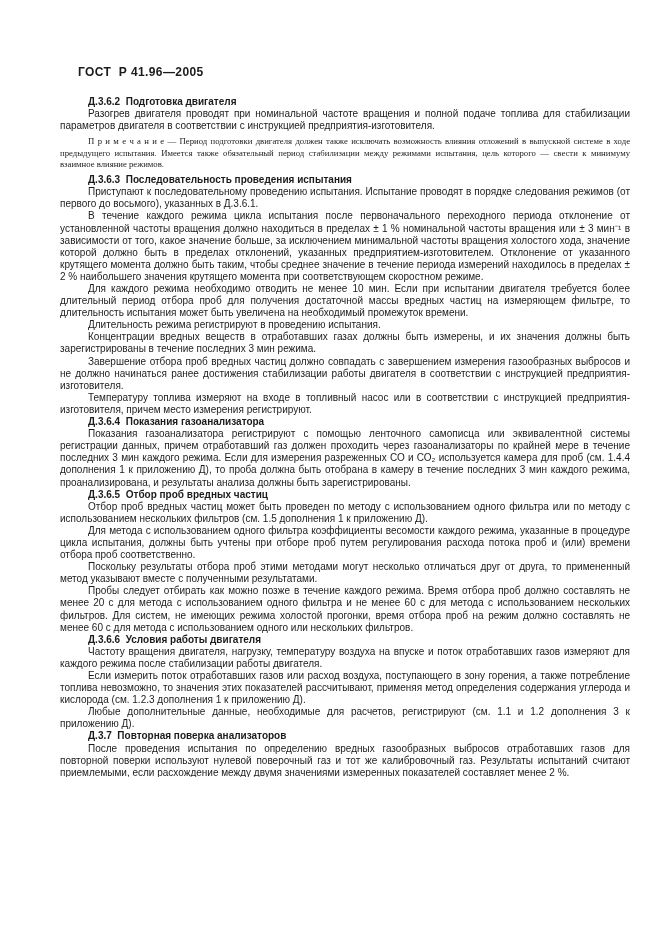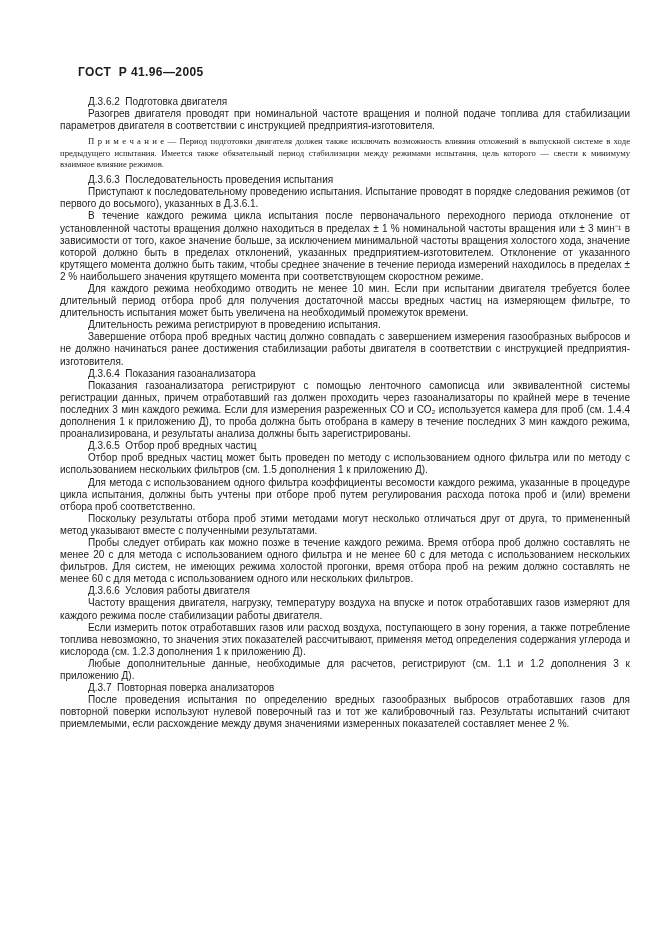--- a/index.html
+++ b/index.html
@@ -34,21 +34,21 @@
     line-height: 12.1px;
     text-align: justify;
     hyphens: auto;
     -webkit-hyphens: auto;
   }
   .doc-body p {
     margin: 0;
     text-indent: 28px;
   }
   .doc-body p.heading {
-    font-weight: normal;
+    font-weight: bold;
     text-align: left;
     white-space: pre-wrap;
   }
   .doc-body p.note {
     font-size: 8.7px;
     line-height: 11.3px;
     margin-top: 4px;
     margin-bottom: 4px;
     font-family: Liberation Serif, serif;
   }
@@ -69,21 +69,23 @@
 
   <div class="doc-body">
       <p class="heading">Д.3.6.2  Подготовка двигателя</p>
       <p class="para">Разогрев двигателя проводят при номинальной частоте вращения и полной подаче топлива для стабилизации параметров двигателя в соответствии с инструкцией предприятия-изготовителя.</p>
       <p class="note">П р и м е ч а н и е — Период подготовки двигателя должен также исключать возможность влияния отложений в выпускной системе в ходе предыдущего испытания. Имеется также обязательный период стабилизации между режимами испытания, цель которого — свести к минимуму взаимное влияние режимов.</p>
       <p class="heading">Д.3.6.3  Последовательность проведения испытания</p>
       <p class="para">Приступают к последовательному проведению испытания. Испытание проводят в порядке следования режимов (от первого до восьмого), указанных в Д.3.6.1.</p>
       <p class="para">В течение каждого режима цикла испытания после первоначального переходного периода отклонение от установленной частоты вращения должно находиться в пределах ± 1 % номинальной частоты вращения или ± 3 мин⁻¹ в зависимости от того, какое значение больше, за исключением минимальной частоты вращения холостого хода, значение которой должно быть в пределах отклонений, указанных предприятием-изготовителем. Отклонение от указанного крутящего момента должно быть таким, чтобы среднее значение в течение периода измерений находилось в пределах ± 2 % наибольшего значения крутящего момента при соответствующем скоростном режиме.</p>
       <p class="para">Для каждого режима необходимо отводить не менее 10 мин. Если при испытании двигателя требуется более длительный период отбора проб для получения достаточной массы вредных частиц на измеряющем фильтре, то длительность испытания может быть увеличена на необходимый промежуток времени.</p>
       <p class="para">Длительность режима регистрируют в проведению испытания.</p>
+      <p class="para">Концентрации вредных веществ в отработавших газах должны быть измерены, и их значения должны быть зарегистрированы в течение последних 3 мин режима.</p>
       <p class="para">Завершение отбора проб вредных частиц должно совпадать с завершением измерения газообразных выбросов и не должно начинаться ранее достижения стабилизации работы двигателя в соответствии с инструкцией предприятия-изготовителя.</p>
+      <p class="para">Температуру топлива измеряют на входе в топливный насос или в соответствии с инструкцией предприятия-изготовителя, причем место измерения регистрируют.</p>
       <p class="heading">Д.3.6.4  Показания газоанализатора</p>
       <p class="para">Показания газоанализатора регистрируют с помощью ленточного самописца или эквивалентной системы регистрации данных, причем отработавший газ должен проходить через газоанализаторы по крайней мере в течение последних 3 мин каждого режима. Если для измерения разреженных СО и СО₂ используется камера для проб (см. 1.4.4 дополнения 1 к приложению Д), то проба должна быть отобрана в камеру в течение последних 3 мин каждого режима, проанализирована, и результаты анализа должны быть зарегистрированы.</p>
       <p class="heading">Д.3.6.5  Отбор проб вредных частиц</p>
       <p class="para">Отбор проб вредных частиц может быть проведен по методу с использованием одного фильтра или по методу с использованием нескольких фильтров (см. 1.5 дополнения 1 к приложению Д).</p>
       <p class="para">Для метода с использованием одного фильтра коэффициенты весомости каждого режима, указанные в процедуре цикла испытания, должны быть учтены при отборе проб путем регулирования  расхода потока проб и (или) времени отбора проб соответственно.</p>
       <p class="para">Поскольку результаты отбора проб этими методами могут несколько отличаться друг от друга, то примененный метод указывают вместе с полученными результатами.</p>
       <p class="para">Пробы следует отбирать как можно позже в течение каждого режима. Время отбора проб должно составлять не менее 20 с для метода с использованием одного фильтра и не менее 60 с для метода с использованием нескольких фильтров. Для систем, не имеющих режима холостой прогонки, время отбора проб на режим должно составлять не менее 60 с для метода с использованием одного или нескольких фильтров.</p>
       <p class="heading">Д.3.6.6  Условия работы двигателя</p>
       <p class="para">Частоту вращения двигателя, нагрузку, температуру воздуха на впуске и поток отработавших газов измеряют для каждого режима после стабилизации работы двигателя.</p>
       <p class="para">Если измерить поток отработавших газов или расход воздуха, поступающего в зону горения, а также потребление топлива невозможно, то значения этих показателей рассчитывают, применяя метод определения содержания углерода и кислорода (см. 1.2.3 дополнения 1 к приложению Д).</p>

